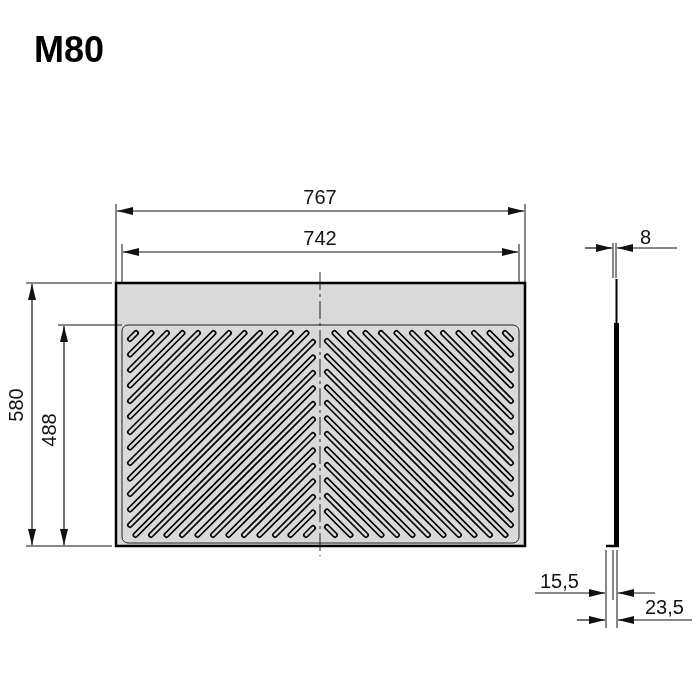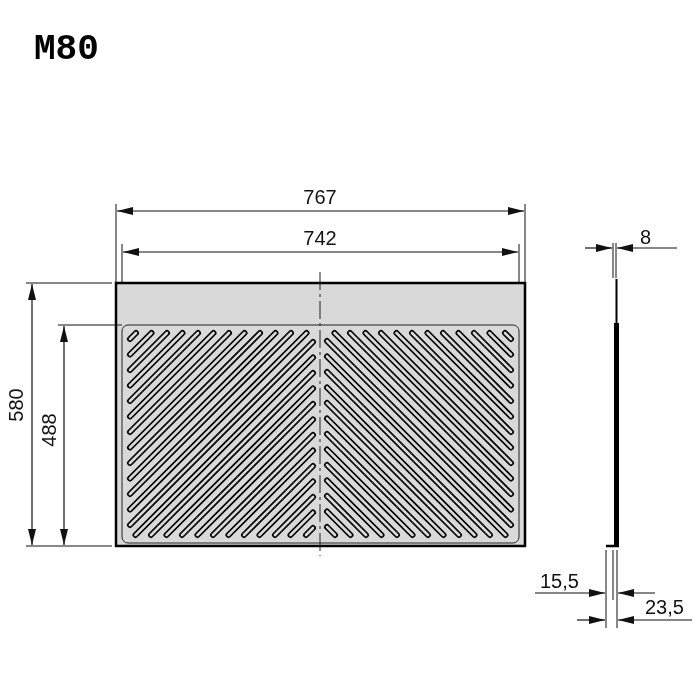--- a/index.html
+++ b/index.html
@@ -1,17 +1,17 @@
 <!DOCTYPE html>
 <html><head>
   <meta charset="utf-8">
   <style>
     html, body { margin: 0; padding: 0; background: #ffffff; }
     body { width: 700px; height: 700px; position: relative; overflow: hidden; font-family: "Liberation Sans", sans-serif; }
-    .title { position: absolute; left: 34px; top: 32px; font-family: Liberation Mono, monospace; font-weight: bold; font-size: 36px; color: #000; letter-spacing: 0px; line-height: 1; }
+    .title { position: absolute; left: 34px; top: 32px; font-family: Liberation Sans, sans-serif; font-weight: bold; font-size: 36px; color: #000; letter-spacing: 0px; line-height: 1; }
     svg { position: absolute; left: 0; top: 0; }
     .dim-text { font-family: "Liberation Sans", sans-serif; font-size: 20px; fill: #111; }
   </style>
 </head>
 <body>
 
 <div class="title">M80</div>
 
 <svg id="drawing" width="700" height="700" viewBox="0 0 700 700">
   <defs>

